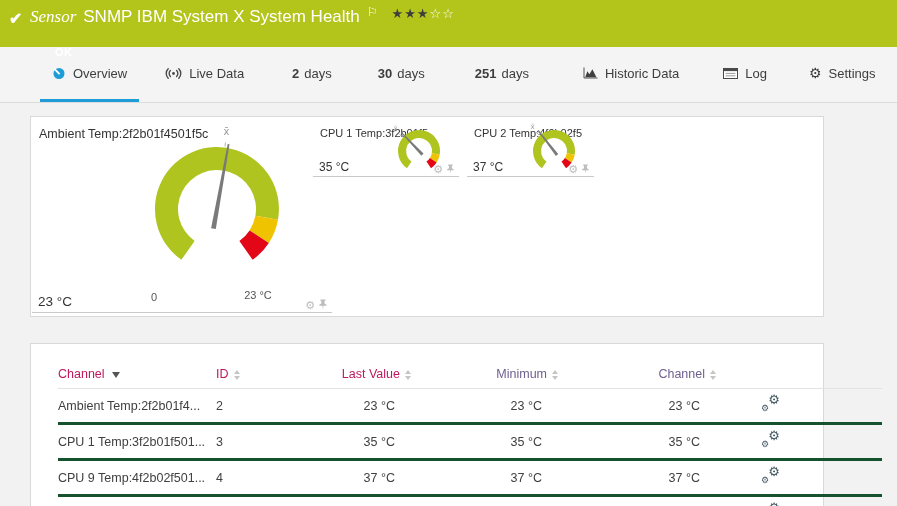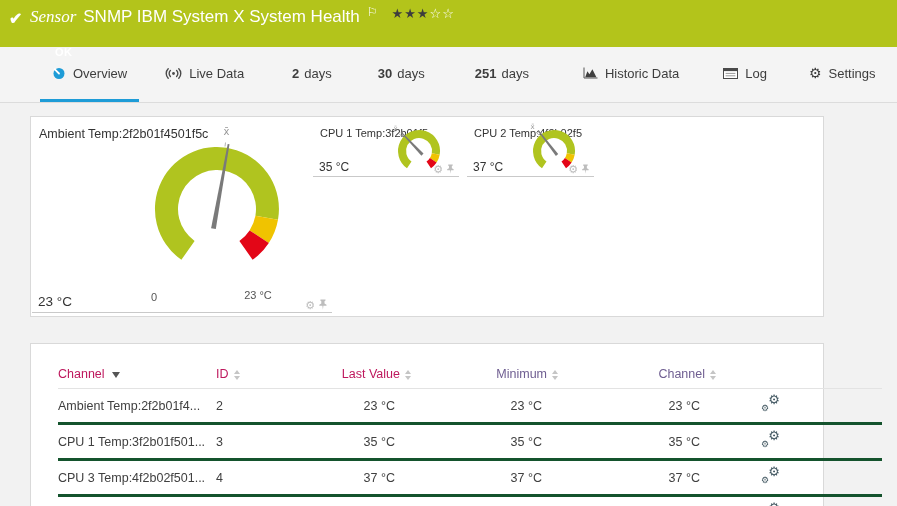--- a/index.html
+++ b/index.html
@@ -242,21 +242,21 @@
       </tr>
       <tr>
         <td>CPU 1 Temp:3f2b01f501...</td>
         <td>3</td>
         <td class="num">35 °C</td>
         <td class="num">35 °C</td>
         <td class="num">35 °C</td>
         <td><span class="gears"><span class="g-big">⚙</span><span class="g-small">⚙</span></span></td>
       </tr>
       <tr>
-        <td>CPU 3 Temp:4f2b02f501...</td>
+        <td>CPU 9 Temp:4f2b02f501...</td>
         <td>4</td>
         <td class="num">37 °C</td>
         <td class="num">37 °C</td>
         <td class="num">37 °C</td>
         <td><span class="gears"><span class="g-big">⚙</span><span class="g-small">⚙</span></span></td>
       </tr>
       <tr>
         <td>Downtime</td>
         <td>-4</td>
         <td class="num"></td>

